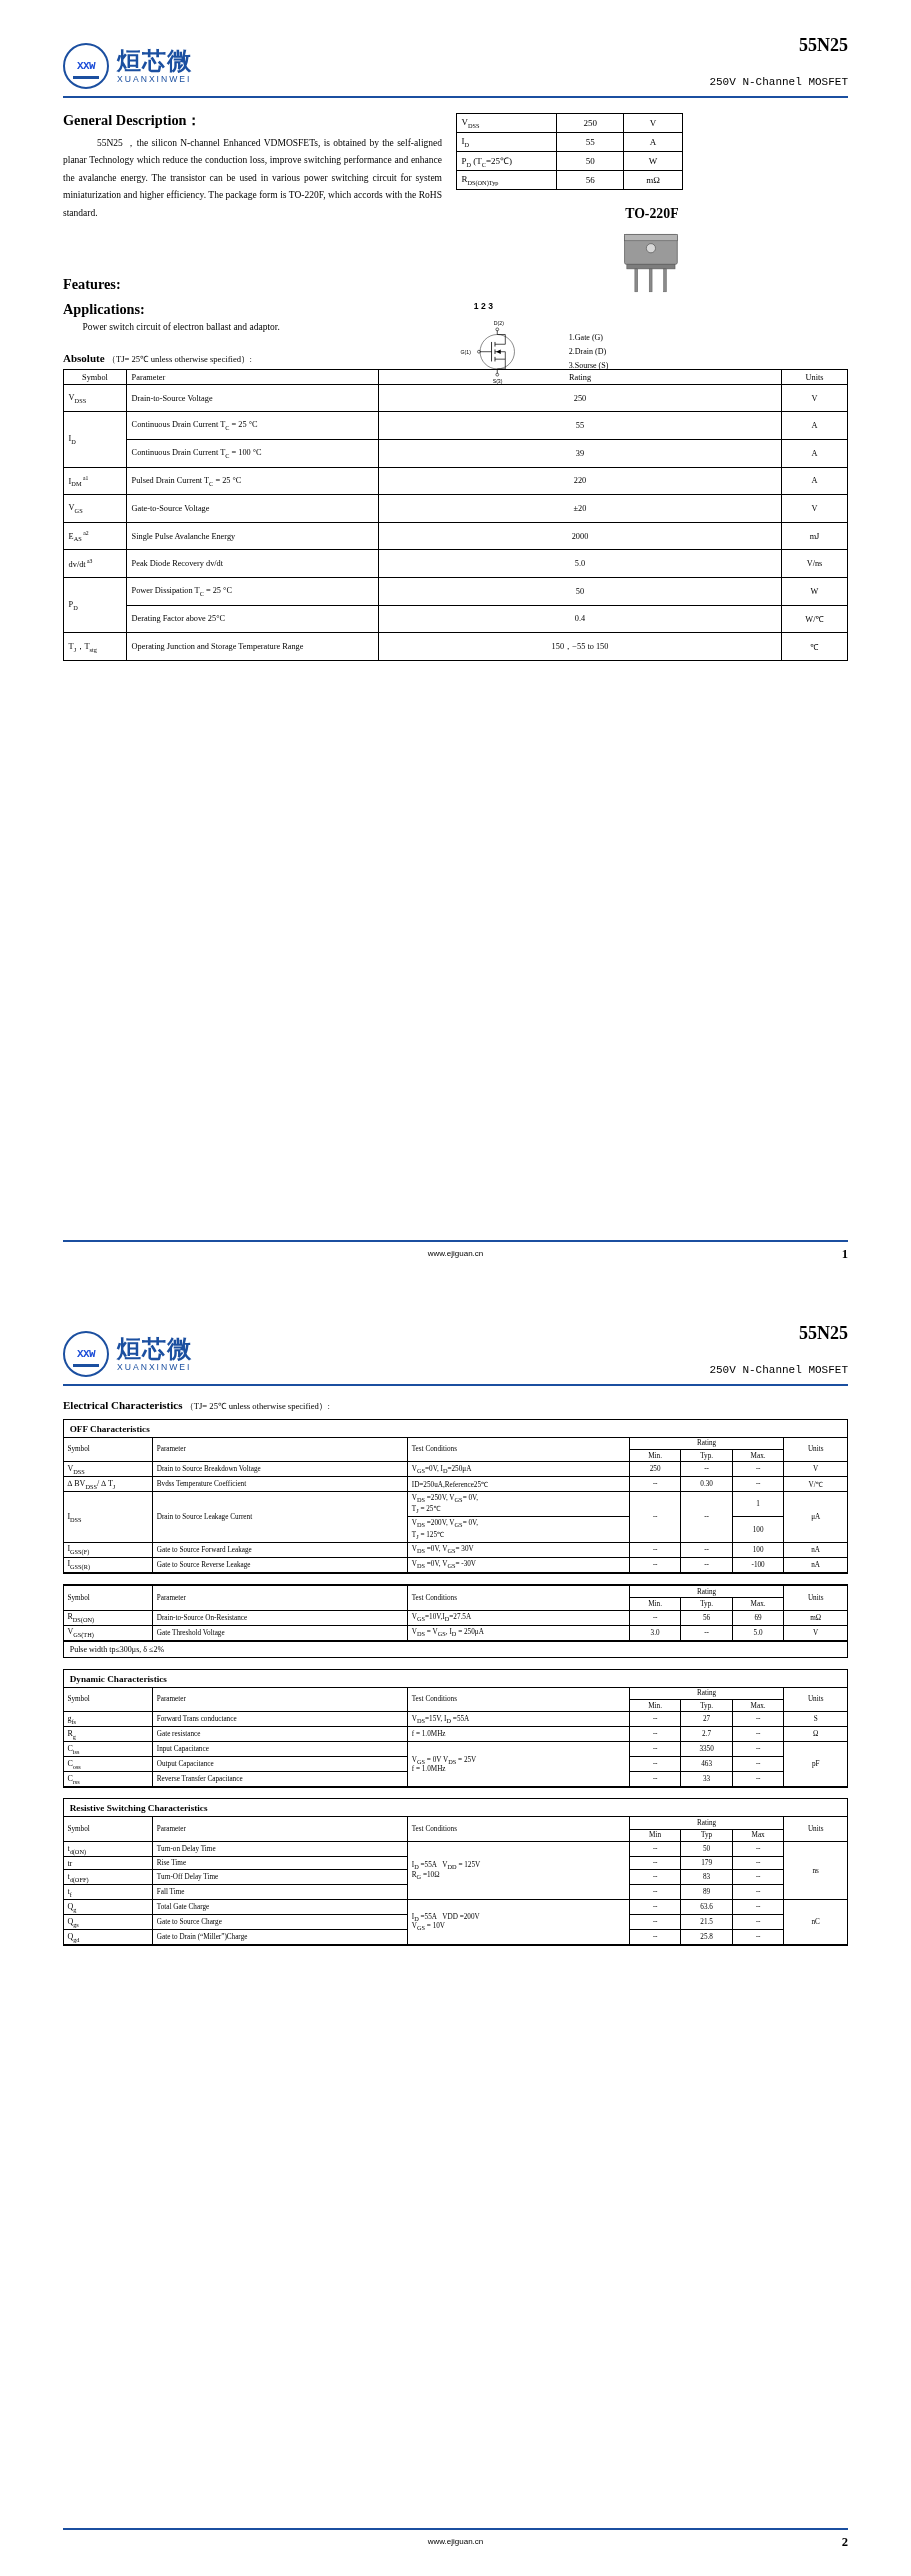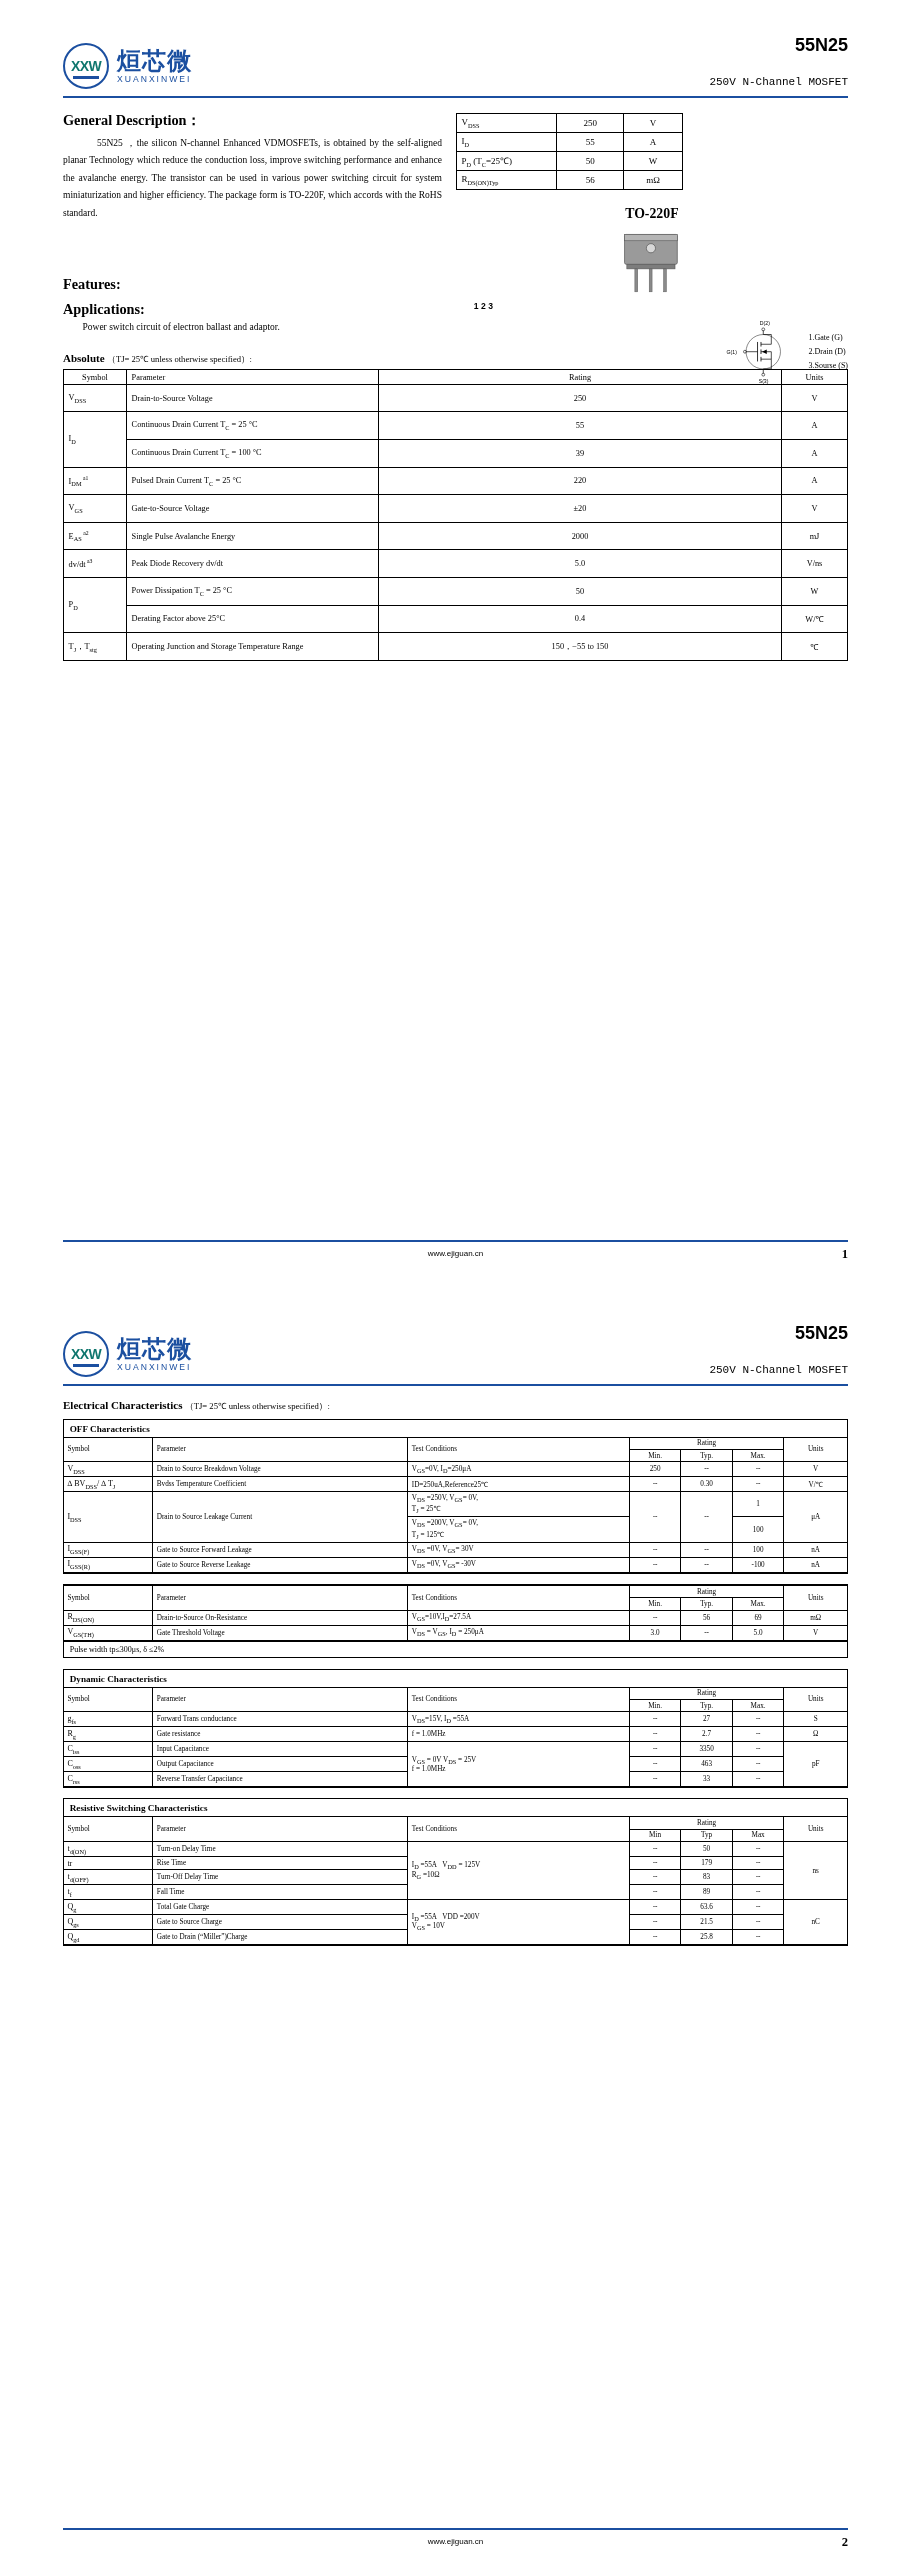--- a/index.html
+++ b/index.html
@@ -28,40 +28,40 @@
   }
   .brand{display:flex;align-items:center;gap:8px;}
   .logo{
     width:42px;height:42px;border-radius:50%;
     background:#ffffff;border:2.9px solid #1b4fa0;
     display:flex;align-items:center;justify-content:center;
     position:relative;
     flex:none;
   }
   .logo span{
-    font-family:Liberation Sans, sans-serif;
-    font-weight:bold;font-size:14px;color:#0f766e;letter-spacing:-0.6px;
+    font-family:Liberation Mono, monospace;
+    font-weight:bold;font-size:11px;color:#1d4ed8;letter-spacing:-0.6px;
     line-height:1;
   }
   .logo:after{
     content:"";position:absolute;left:8px;right:8px;bottom:8px;height:2.9px;
     background:#1b4fa0;
   }
   .brandtext{line-height:1;}
   .cn{
     font-family:"Liberation Serif", serif;
     font-weight:bold;font-size:24px;color:#1b4fa0;letter-spacing:1.1px;
   }
   .en{
     font-family:"Liberation Sans", sans-serif;
     font-size:8.6px;color:#1b4fa0;letter-spacing:2px;margin-top:2.9px;
   }
   .hdr-right{text-align:right;line-height:1.25;}
   .part{
-    font-family:Liberation Sans, sans-serif;
+    font-family:Liberation Serif, serif;
     font-size:18px;font-weight:bold;color:#000;
   }
   .subtitle{
     font-family:Liberation Mono, monospace;
     font-size:11px;color:#000;margin-top:19px;
   }
   .rulebar{
     height:2.3px;background:#1b4fa0;margin-top:3.4px;
   }
 
@@ -95,21 +95,21 @@
 
   .pkgname{
     text-align:center;font-size:13.8px;font-weight:bold;margin-top:16px;
     font-family:"Liberation Serif", serif;
   }
   .pkgwrap{display:flex;justify-content:center;margin-top:9.2px;}
   .pinlbl{
     font-family:"Liberation Sans", sans-serif;
     font-size:8.6px;font-weight:bold;margin-left:18px;margin-top:3.4px;
   }
-  .schemwrap{display:flex;align-items:center;gap:0;margin-top:8px;justify-content:flex-end;}
+  .schemwrap{display:flex;align-items:center;gap:27px;margin-top:8px;justify-content:flex-start;}
   .pinlist{font-size:8px;line-height:1.7;font-family:"Liberation Serif",serif;}
 
   
   ul.feat{margin:3.4px 0 0 0;padding:0;list-style:none;}
   ul.feat li{
     font-size:9.8px;font-weight:bold;margin:5.2px 0 5.2px 19.5px;position:relative;
   }
   ul.feat li:before{
     content:"";position:absolute;left:-12.6px;top:4px;width:4.6px;height:4.6px;
     background:#000;border-radius:50%;

